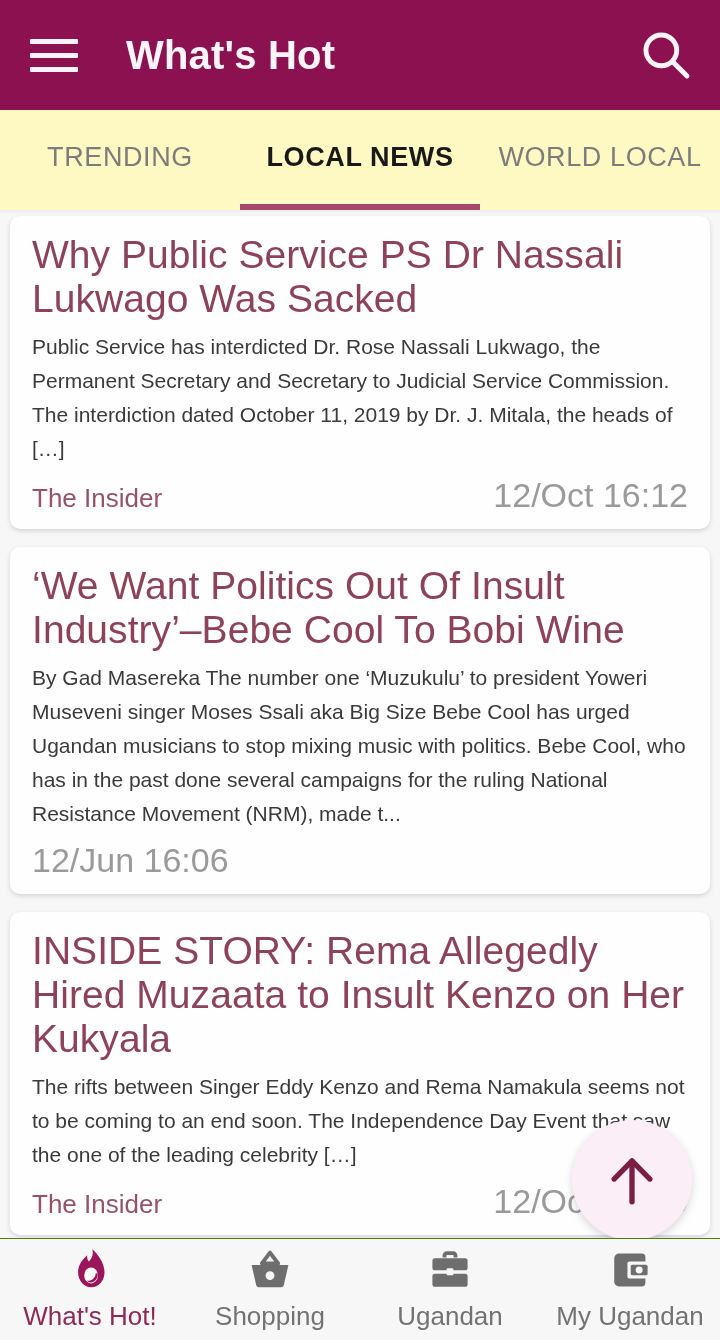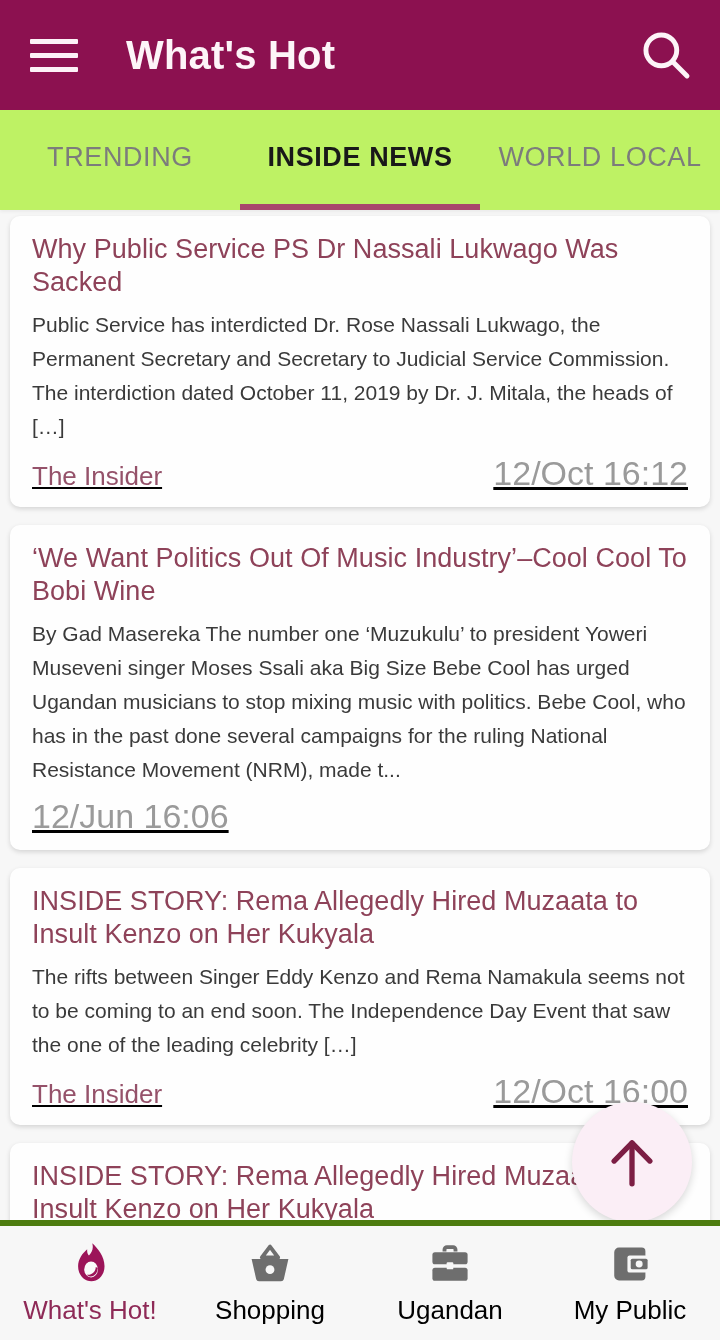--- a/index.html
+++ b/index.html
@@ -44,21 +44,21 @@
     letter-spacing:0.2px;
     margin-left:44px;
     white-space:nowrap;
   }
   .appbar-spacer { flex:1 1 auto; }
   .search-icon { width:56px; height:56px; cursor:pointer; }
 
   
   .tabbar {
     height:100px;
-    background:#bef264;
+    background:#fef9c3;
     display:flex;
     align-items:stretch;
     flex:none;
     position:relative;
     box-shadow:0 2px 3px rgba(0,0,0,0.05);
     z-index:4;
   }
   .tab {
     flex:1 1 0;
     display:flex; align-items:center; justify-content:center;
@@ -89,71 +89,70 @@
   .card {
     background:#fefefe;
     border-radius:10px;
     box-shadow:0 2px 5px rgba(0,0,0,0.14);
     padding:17px 22px 10px 22px;
     margin-bottom:18px;
   }
   .card:first-child { margin-top:6px; }
   .card-title {
     color:#8e4259;
-    font-size:27px;
-    line-height:33px;
+    font-size:39px;
+    line-height:44px;
     letter-spacing:0.05px;
     margin-bottom:9px;
   }
   .card-body {
     color:#3a3a3a;
     font-size:21px;
     line-height:34px;
     margin-bottom:10px;
   }
   .card-meta {
     display:flex; align-items:baseline; justify-content:space-between;
     padding-bottom:4px;
-    text-decoration:underline;
   }
   .card-source { color:#95526a; font-size:26px; }
   .card-time  { color:#9a9a9a; font-size:34px; }
 
   
   .fab {
     position:absolute;
     right:28px;
     bottom:-2px;
     width:120px; height:120px;
     border-radius:50%;
     background:#fbeef6;
     box-shadow:0 3px 8px rgba(0,0,0,0.16);
     display:flex; align-items:center; justify-content:center;
     cursor:pointer;
     z-index:8;
   }
 
   
   .bottomnav {
-    height:120px;
+    height:102px;
     background:#f7f7f7;
-    border-top:6px solid #4d7c0f;
+    border-top:1px solid #4d7c0f;
     display:flex;
     flex:none;
     z-index:6;
   }
   .navitem {
     flex:1 1 0;
     display:flex; flex-direction:column;
     align-items:center; justify-content:center;
     gap:8px;
     cursor:pointer;
   }
   .navicon { height:46px; display:flex; align-items:center; justify-content:center; }
-  .navlabel { font-size:26px; color:#000000; }
+  .navlabel { font-size:26px; color:#737373; }
   .navitem.active .navlabel { color:#8e2a57; }
 </style>
 </head>
 <body>
 
 <div id="app">
 
   <div class="appbar">
     <div class="hamburger">
       <span></span>
@@ -166,40 +165,40 @@
       <circle cx="10" cy="10" r="6.6" fill="none" stroke="#fdf4f8" stroke-width="2.1"></circle>
       <line x1="14.9" y1="14.9" x2="21" y2="21" stroke="#fdf4f8" stroke-width="2.1" stroke-linecap="round"></line>
     </svg>
   </div>
 
   <div class="tabbar">
     <div class="tab">
       <span>TRENDING</span>
     </div>
     <div class="tab active">
-      <span>INSIDE NEWS</span>
+      <span>LOCAL NEWS</span>
     </div>
     <div class="tab">
       <span>WORLD LOCAL</span>
     </div>
   </div>
 
   <div class="feed">
 
     <div class="card">
       <div class="card-title">Why Public Service PS Dr Nassali Lukwago Was Sacked</div>
       <div class="card-body">Public Service has interdicted Dr. Rose Nassali Lukwago, the Permanent Secretary and Secretary to Judicial Service Commission. The interdiction dated October 11, 2019 by Dr. J. Mitala, the heads of […]</div>
       <div class="card-meta">
         <span class="card-source">The Insider</span>
         <span class="card-time">12/Oct 16:12</span>
       </div>
     </div>
 
     <div class="card">
-      <div class="card-title">‘We Want Politics Out Of Music Industry’–Cool Cool To Bobi Wine</div>
+      <div class="card-title">‘We Want Politics Out Of Insult Industry’–Bebe Cool To Bobi Wine</div>
       <div class="card-body">By Gad Masereka The number one ‘Muzukulu’ to president Yoweri Museveni singer Moses Ssali aka Big Size Bebe Cool has urged Ugandan musicians to stop mixing music with politics. Bebe Cool, who has in the past done several campaigns for the ruling National Resistance Movement (NRM), made t...</div>
       <div class="card-meta">
         <span class="card-time">12/Jun 16:06</span>
       </div>
     </div>
 
     <div class="card">
       <div class="card-title">INSIDE STORY: Rema Allegedly Hired Muzaata to Insult Kenzo on Her Kukyala</div>
       <div class="card-body">The rifts between Singer Eddy Kenzo and Rema Namakula seems not to be coming to an end soon. The Independence Day Event that saw the one of the leading celebrity […]</div>
       <div class="card-meta">
@@ -259,17 +258,17 @@
 
     <div class="navitem">
       <div class="navicon">
         <svg width="44" height="44" viewBox="0 0 24 24">
           <path d="M3.4 5.6A2.6 2.6 0 0 1 6 3h12.4a2 2 0 0 1 2 2v14a2 2 0 0 1-2 2H6a2.6 2.6 0 0 1-2.6-2.6V5.6z" fill="#6e6e6e"></path>
           <rect x="10.6" y="7.3" width="11" height="9.4" rx="1.2" fill="#f7f7f7"></rect>
           <rect x="12.4" y="9.1" width="9.2" height="5.8" rx="0.9" fill="#6e6e6e"></rect>
           <circle cx="17" cy="12" r="1.9" fill="#f7f7f7"></circle>
         </svg>
       </div>
-      <div class="navlabel">My Public</div>
+      <div class="navlabel">My Ugandan</div>
     </div>
 
   </div>
 </div>
 
 </body></html>

